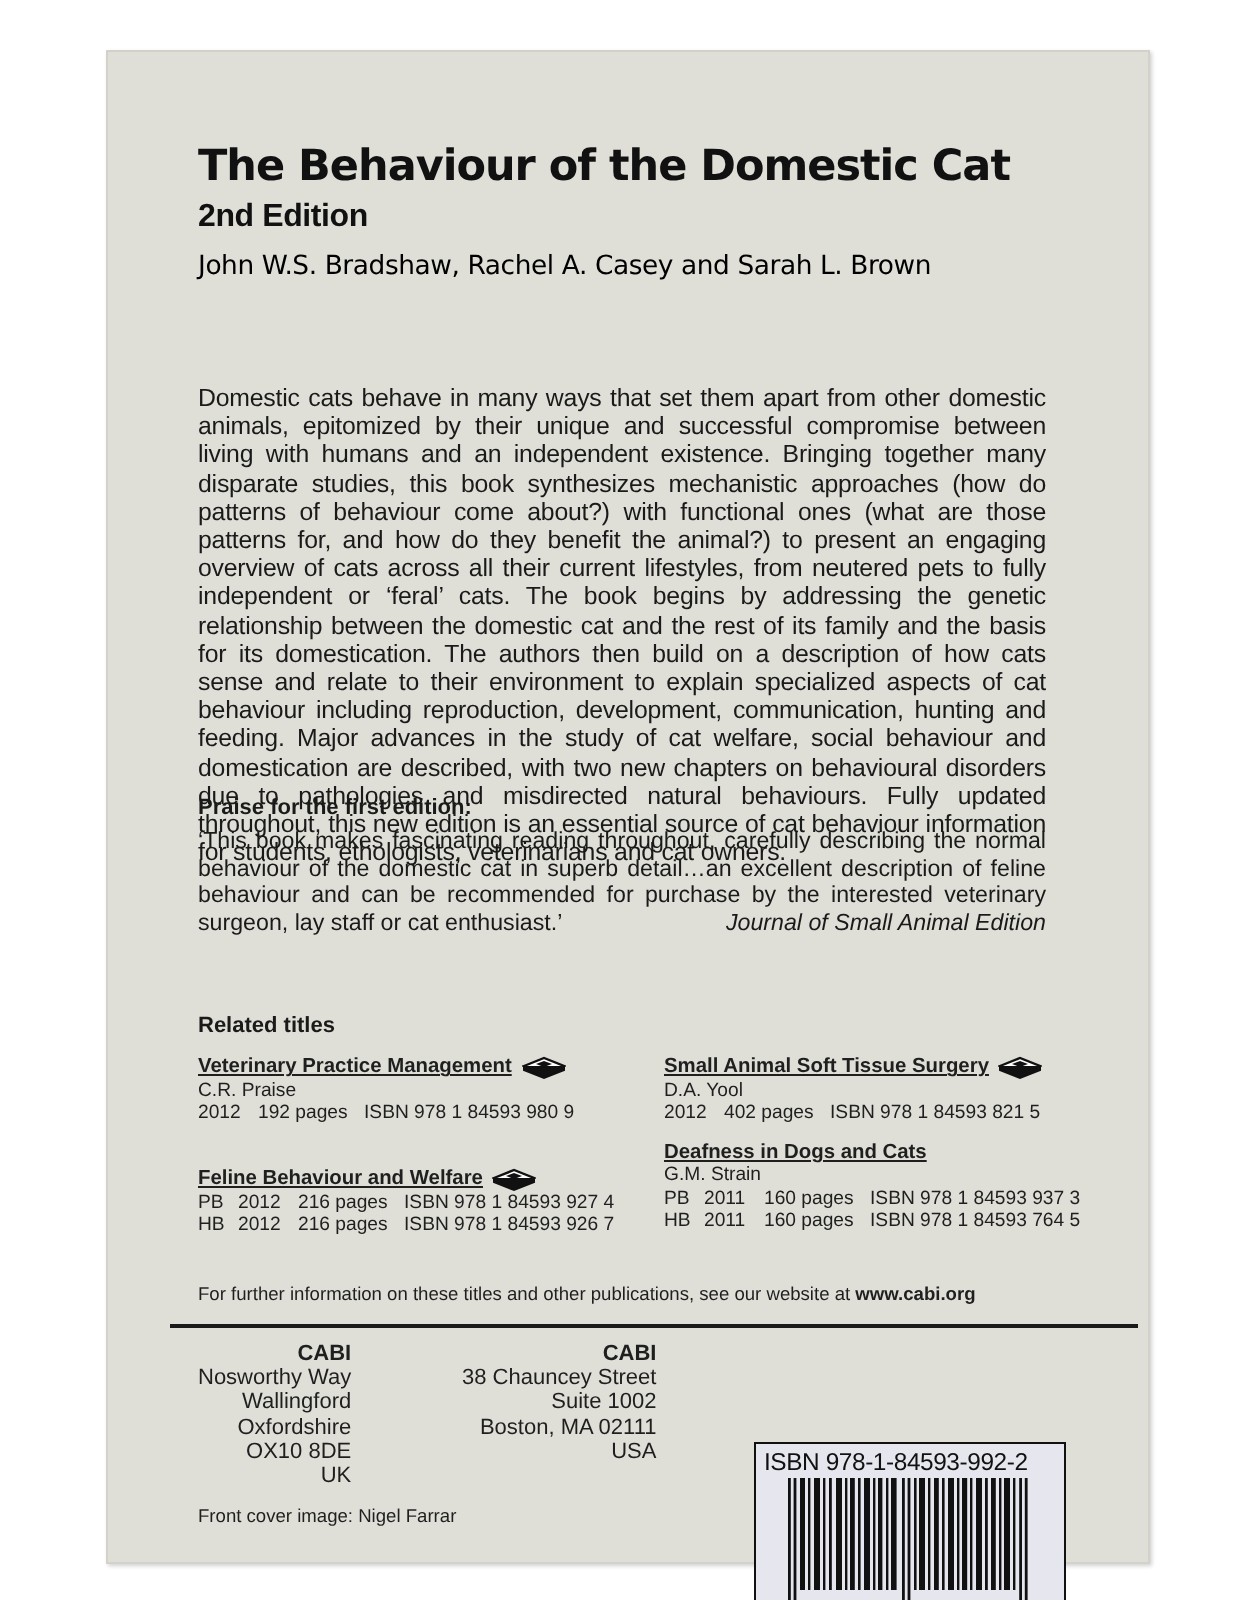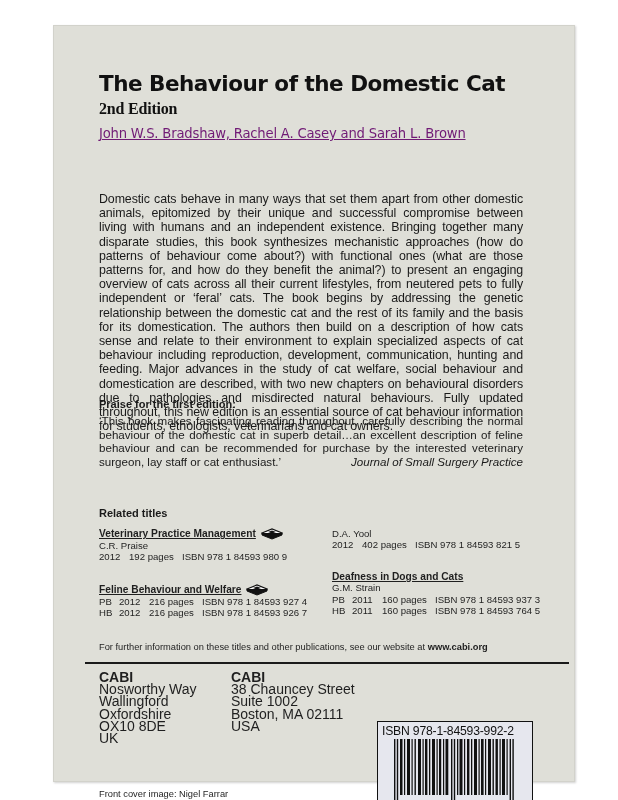--- a/index.html
+++ b/index.html
@@ -11,26 +11,26 @@
       position: absolute; left: 53px; top: 25px; width: 522px; height: 757px;
       background: #dfdfd8;
       box-shadow: 1px 1px 2px rgba(0,0,0,0.18), inset 0 0 0 1px #d2d2cb;
     }
     .abs { position: absolute; }
     .title {
       left: 46px; top: 46px; font-family: "DejaVu Sans", sans-serif; font-weight: bold;
       font-size: 21.5px; letter-spacing: -0.5px; color: #111; white-space: nowrap;
     }
     .edition {
-      left: 46px; top: 75px; font-family: Liberation Serif, serif; font-weight: bold;
+      left: 46px; top: 75px; font-family: Liberation Sans, sans-serif; font-weight: bold;
       font-size: 16px; color: #111; white-space: nowrap; letter-spacing: -0.2px;
     }
     .authors {
       left: 46px; top: 101px; font-family: "DejaVu Sans", sans-serif; font-size: 13.2px;
-      color: #701a75; white-space: nowrap; letter-spacing: -0.2px; text-decoration: underline;
+      color: #000000; white-space: nowrap; letter-spacing: -0.2px;
     }
     .body-text {
       left: 46px; top: 133px; width: 424px; font-size: 12.4px; line-height: 14.2px;
       text-align: justify; color: #1a1a1a; letter-spacing: -0.1px; margin-top: 34px;
     }
     .praise-heading {
       left: 46px; top: 373px; font-size: 11px; font-weight: bold; color: #1a1a1a;
     }
     .praise-quote {
       left: 46px; top: 389px; width: 424px; font-size: 11.6px; line-height: 13.6px;
@@ -51,23 +51,23 @@
     .rel .c-year { width: 30px; }
     .rel .c-pages { width: 53px; }
     .book-icon { width: 22px; height: 12px; display: inline-block; }
     .further {
       left: 46px; top: 617px; font-size: 9.3px; color: #1f1f1f; white-space: nowrap;
     }
     .further b { font-weight: bold; }
     .rule {
       left: 32px; top: 637px; width: 484px; height: 2px; background: #1a1a1a;
     }
-    .addr { font-size: 14px; line-height: 12.2px; color: #1f1f1f; white-space: nowrap; }
+    .addr { font-size: 11px; line-height: 12.2px; color: #1f1f1f; white-space: nowrap; text-align: right; }
     .addr .bold { font-weight: bold; }
-    .credit { left: 46px; top: 728px; font-size: 9.3px; color: #1f1f1f; white-space: nowrap; margin-top: 36px; }
+    .credit { left: 46px; top: 728px; font-size: 9.3px; color: #1f1f1f; white-space: nowrap; }
     .barcode-box {
       left: 324px; top: 696px; width: 156px; height: 95px; background: #e6e7ee;
       border: 1px solid #111; box-sizing: border-box;
     }
     .isbn-top {
       position: absolute; left: 4px; top: 2px; font-size: 12.2px; color: #111; letter-spacing: -0.2px;
       white-space: nowrap;
     }
     .bars {
       position: absolute; left: 16px; top: 17px; width: 120px; height: 62px;
@@ -84,21 +84,21 @@
 
   <div class="abs title">The Behaviour of the Domestic Cat</div>
   <div class="abs edition">2nd Edition</div>
   <div class="abs authors">John W.S. Bradshaw, Rachel A. Casey and Sarah L. Brown</div>
 
   <div class="abs body-text">Domestic cats behave in many ways that set them apart from other domestic animals, epitomized by their unique and successful compromise between living with humans and an independent existence. Bringing together many disparate studies, this book synthesizes mechanistic approaches (how do patterns of behaviour come about?) with functional ones (what are those patterns for, and how do they benefit the animal?) to present an engaging overview of cats across all their current lifestyles, from neutered pets to fully independent or ‘feral’ cats. The book begins by addressing the genetic relationship between the domestic cat and the rest of its family and the basis for its domestication. The authors then build on a description of how cats sense and relate to their environment to explain specialized aspects of cat behaviour including reproduction, development, communication, hunting and feeding. Major advances in the study of cat welfare, social behaviour and domestication are described, with two new chapters on behavioural disorders due to pathologies and misdirected natural behaviours. Fully updated throughout, this new edition is an essential source of cat behaviour information for students, ethologists, veterinarians and cat owners.</div>
 
   <div class="abs praise-heading">Praise for the first edition:</div>
   <div class="abs praise-quote">
     <span>‘This book makes fascinating reading throughout, carefully describing the normal behaviour of the domestic cat in superb detail…an excellent description of feline behaviour and can be recommended for purchase by the interested veterinary surgeon, lay staff or cat enthusiast.’</span>
-    <span class="praise-source">Journal of Small Surgery Practice</span>
+    <span class="praise-source">Journal of Small Animal Edition</span>
   </div>
 
   <div class="abs related-heading">Related titles</div>
 
   <div class="abs rel" style="left:46px; top:503px;">
     <div class="rt">
       <span>Veterinary Practice Management</span>
       <svg class="book-icon" viewBox="0 0 22 12">
         <path d="M1 5 L11 1 L21 5 L11 9 Z" fill="#fff" stroke="#111" stroke-width="1.2"></path>
         <path d="M1 5 L1 7 L11 11 L21 7 L21 5" fill="#111" stroke="#111" stroke-width="1"></path>
@@ -122,20 +122,28 @@
     </div>
     <div class="row">
       <span class="c-fmt">PB</span><span class="c-year">2012</span><span class="c-pages">216 pages</span><span>ISBN 978 1 84593 927 4</span>
     </div>
     <div class="row">
       <span class="c-fmt">HB</span><span class="c-year">2012</span><span class="c-pages">216 pages</span><span>ISBN 978 1 84593 926 7</span>
     </div>
   </div>
 
   <div class="abs rel" style="left:279px; top:503px;">
+    <div class="rt">
+      <span>Small Animal Soft Tissue Surgery</span>
+      <svg class="book-icon" viewBox="0 0 22 12">
+        <path d="M1 5 L11 1 L21 5 L11 9 Z" fill="#fff" stroke="#111" stroke-width="1.2"></path>
+        <path d="M1 5 L1 7 L11 11 L21 7 L21 5" fill="#111" stroke="#111" stroke-width="1"></path>
+        <path d="M7 4 L11 2.5 L15 4 L11 5.5 Z" fill="#111"></path>
+      </svg>
+    </div>
     <div>D.A. Yool</div>
     <div class="row">
       <span class="c-year">2012</span><span class="c-pages">402 pages</span><span>ISBN 978 1 84593 821 5</span>
     </div>
   </div>
 
   <div class="abs rel" style="left:279px; top:546px;">
     <div class="rt">
       <span>Deafness in Dogs and Cats</span>
     </div>

